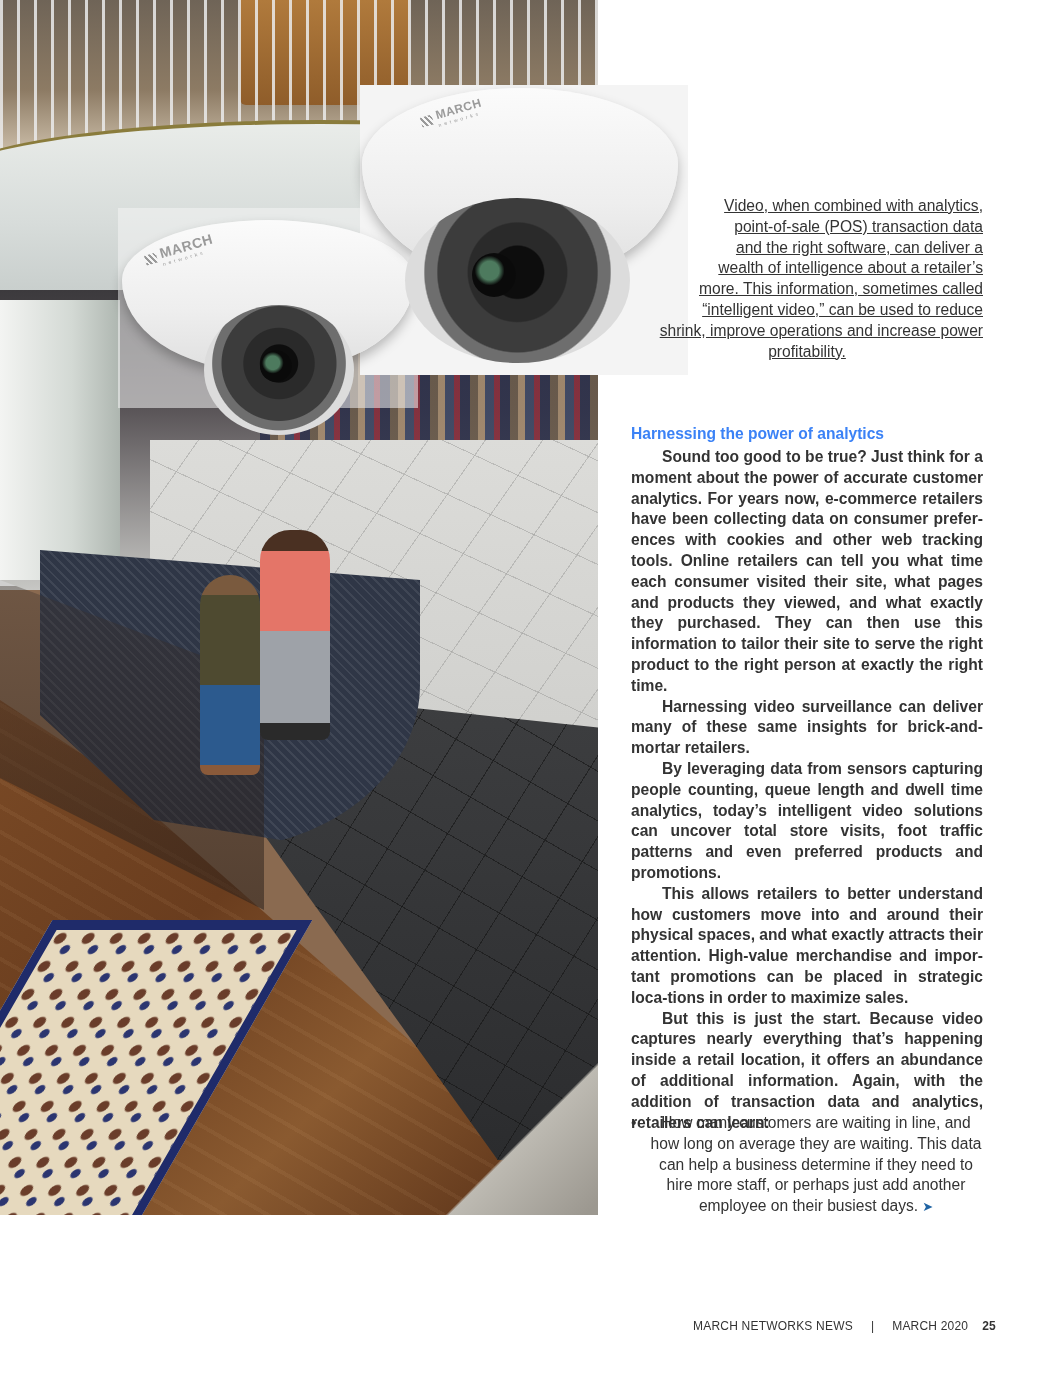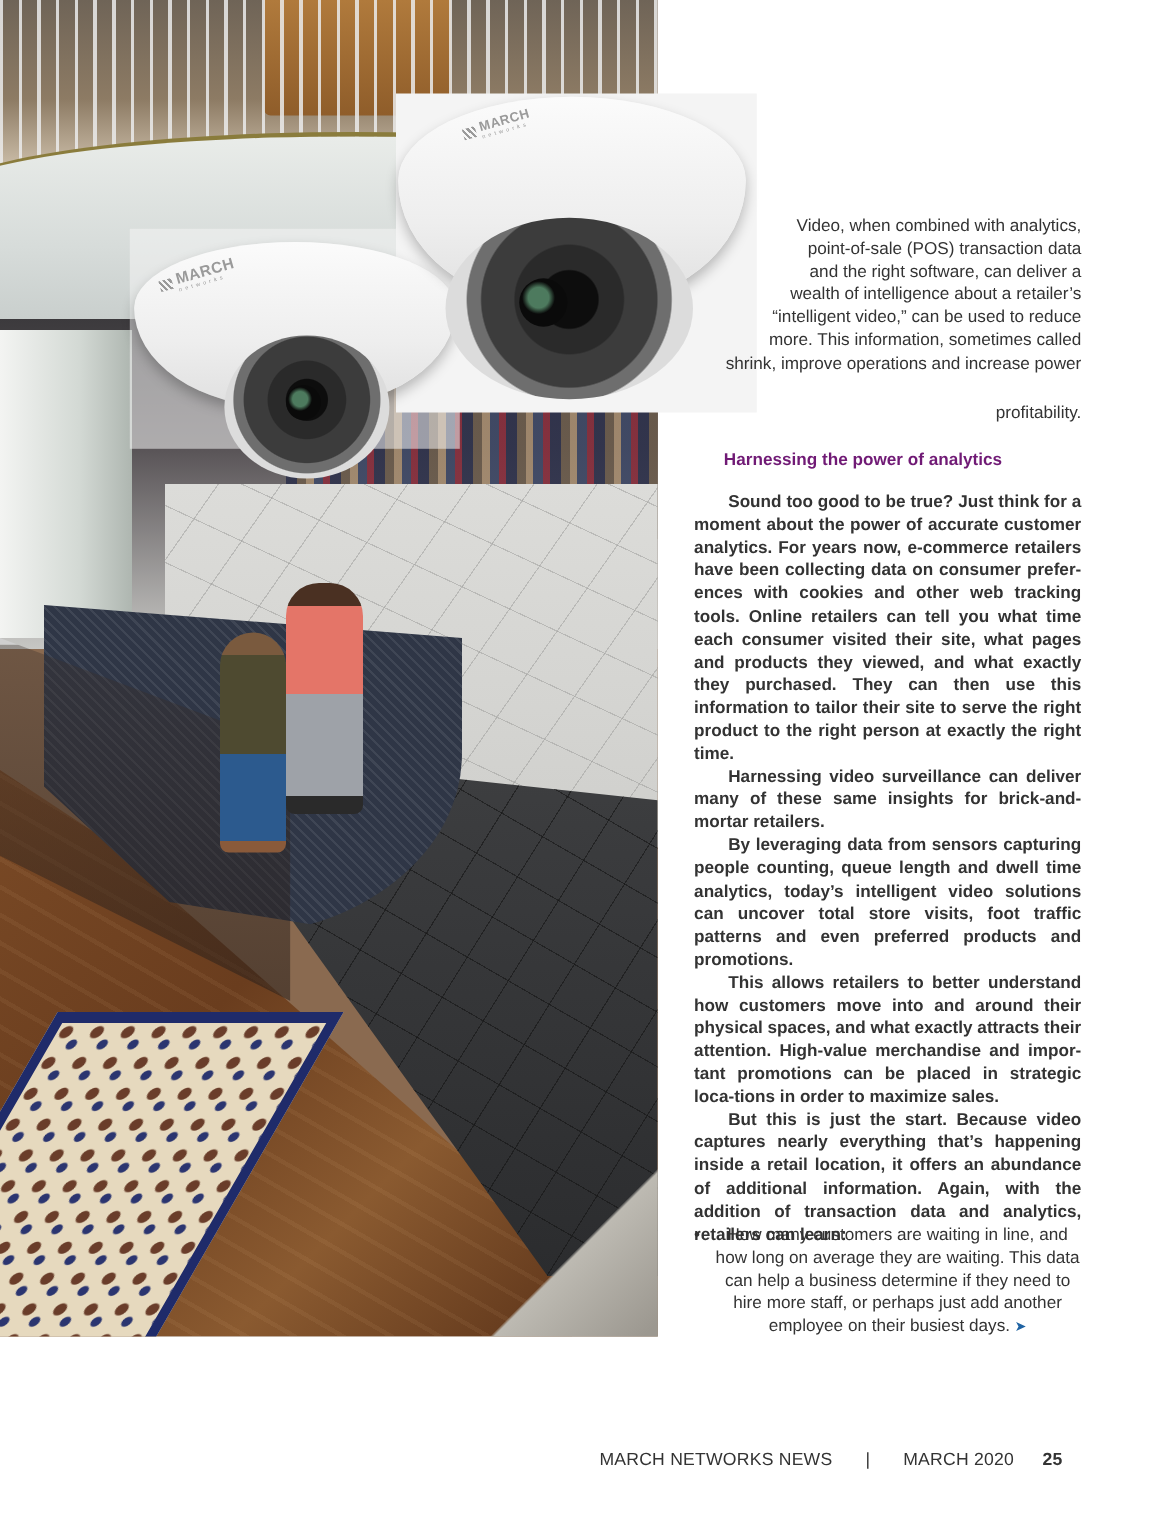--- a/index.html
+++ b/index.html
@@ -136,40 +136,40 @@
   }
   .cam-logo .mark { display: inline-block; width: 12px; height: 10px;
     background: repeating-linear-gradient(60deg, #9a9a9a 0 2px, transparent 2px 4px); }
   .cam-logo .sub { display: block; font-size: 5px; letter-spacing: 3px; font-weight: normal; }
 
   
   .col {
     position: absolute; left: 631px; width: 352px;
     font-size: 15.6px; line-height: 20.8px; color: #333333; text-align: justify;
   }
-  .intro-line { display: block; text-align: right; white-space: nowrap; }
-  .intro-line.last { text-align: right; margin-top: 24px; }
+  .intro-line { display: block; text-align: right; white-space: nowrap; text-decoration: underline; }
+  .intro-line.last { text-align: center; }
   .intro { top: 196px; }
   .heading {
-    position: absolute; left: 631px; top: 409px;
-    font-size: 15.6px; font-weight: bold; color: #701a75; line-height: 20px; margin-left: 27px;
+    position: absolute; left: 631px; top: 424px;
+    font-size: 15.6px; font-weight: bold; color: #3b82f6; line-height: 20px;
   }
   .body-text { top: 447px; font-weight: bold; }
   .body-text p { text-indent: 31px; }
   .bullets { position: absolute; left: 631px; top: 1113px; width: 360px; font-size: 15.6px; line-height: 20.8px; color: #333; }
   .bullet-row { display: flex; }
   .bullet-dot { width: 17px; flex: none; }
   .bullet-text { text-align: center; width: 336px; }
   .cont-arrow { color: #1f63a3; font-size: 13px; margin-left: 4px; }
 
   
   .footer {
-    position: absolute; right: 96px; top: 1319px;
-    font-size: 16px; color: #333333; letter-spacing: 0.2px;
-    display: flex; align-items: center; gap: 30px; white-space: nowrap;
+    position: absolute; right: 66px; top: 1319px;
+    font-size: 12px; color: #333333; letter-spacing: 0.2px;
+    display: flex; align-items: center; gap: 18px; white-space: nowrap;
   }
   .footer .bold { font-weight: normal; }
   .footer .page { font-weight: bold; margin-left: -4px; }
 </style>
 </head>
 <body>
 
 <div class="photo">
   <div class="ph-layer ph-balcony"></div>
   <div class="ph-layer ph-cabinet"></div>
@@ -216,22 +216,22 @@
       <span class="sub">networks</span>
     </span>
   </div>
 </div>
 
 <div class="col intro" style="width:352px;">
   <span class="intro-line">Video, when combined with analytics,</span>
   <span class="intro-line">point-of-sale (POS) transaction data</span>
   <span class="intro-line">and the right software, can deliver a</span>
   <span class="intro-line">wealth of intelligence about a retailer’s</span>
+  <span class="intro-line">more. This information, sometimes called</span>
   <span class="intro-line">“intelligent video,” can be used to reduce</span>
-  <span class="intro-line">more. This information, sometimes called</span>
   <span class="intro-line">shrink, improve operations and increase power</span>
   <span class="intro-line last">profitability.</span>
 </div>
 
 <div class="heading">Harnessing the power of analytics</div>
 
 <div class="col body-text">
   <p>Sound too good to be true? Just think for a moment about the power of accurate customer analytics. For years now, e-commerce retailers have been collecting data on consumer prefer-ences with cookies and other web tracking tools. Online retailers can tell you what time each consumer visited their site, what pages and products they viewed, and what exactly they purchased. They can then use this information to tailor their site to serve the right product to the right person at exactly the right time.</p>
   <p>Harnessing video surveillance can deliver many of these same insights for brick-and-mortar retailers.</p>
   <p>By leveraging data from sensors capturing people counting, queue length and dwell time analytics, today’s intelligent video solutions can uncover total store visits, foot traffic patterns and even preferred products and promotions.</p>

